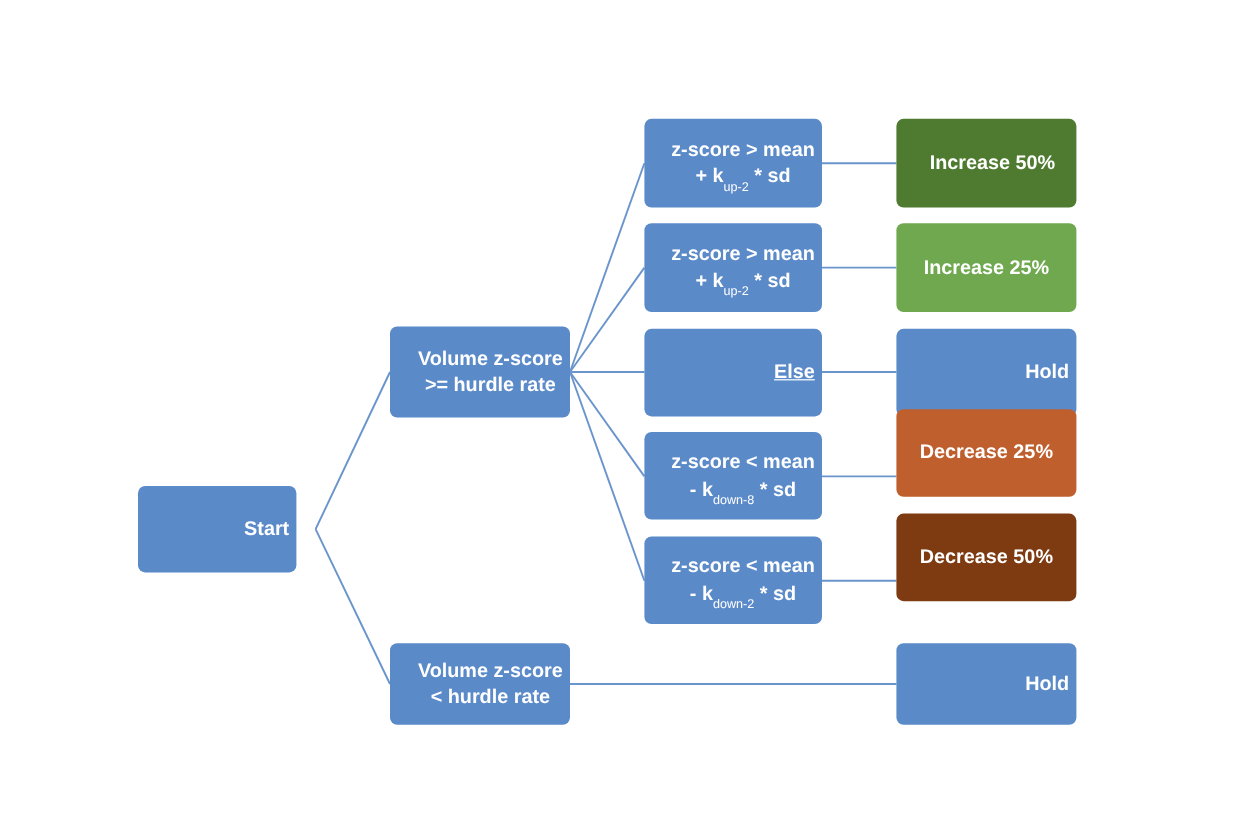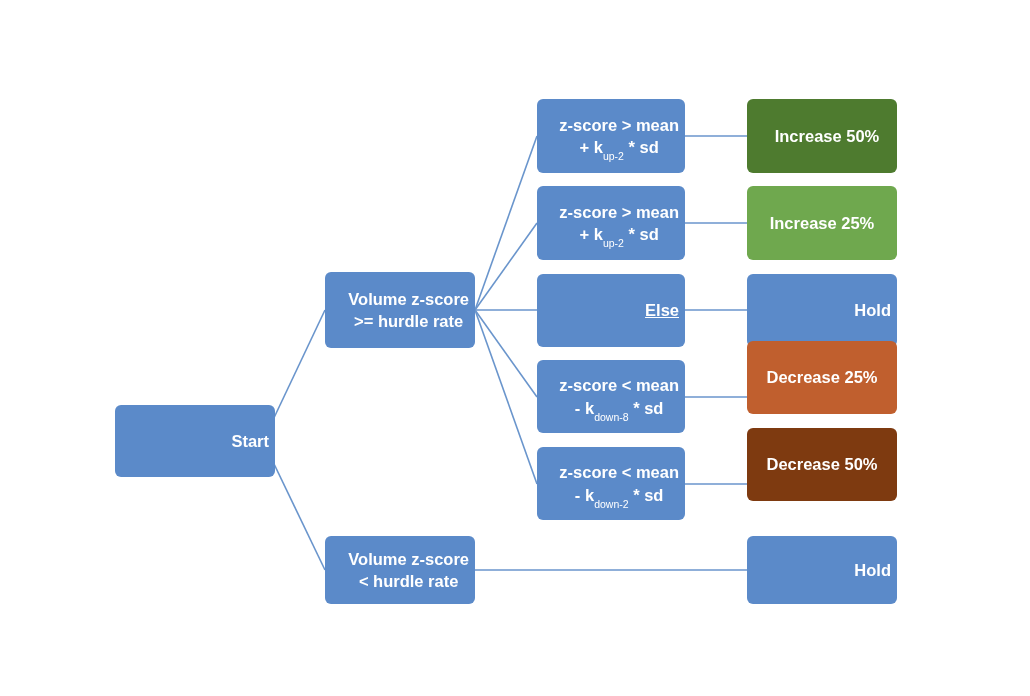--- a/index.html
+++ b/index.html
@@ -62,21 +62,21 @@
     <line x1="475" y1="310" x2="537" y2="397"></line>
     <line x1="475" y1="310" x2="537" y2="484"></line>
     <line x1="685" y1="136" x2="747" y2="136"></line>
     <line x1="685" y1="223" x2="747" y2="223"></line>
     <line x1="685" y1="310" x2="747" y2="310"></line>
     <line x1="685" y1="397" x2="747" y2="397"></line>
     <line x1="685" y1="484" x2="747" y2="484"></line>
     <line x1="475" y1="570" x2="747" y2="570"></line>
   </svg>
 
-  <div class="node blue" style="left:115px;top:405px;width:160px;height:72px;">
+  <div class="node blue" style="left:115px;top:405px;width:132px;height:72px;">
     <span>Start</span>
   </div>
 
   <div class="node blue" style="left:325px;top:272px;width:150px;height:76px;">
     <div>
       <span>Volume z-score</span><br>
       <span>&gt;= hurdle rate</span>
     </div>
   </div>
 

